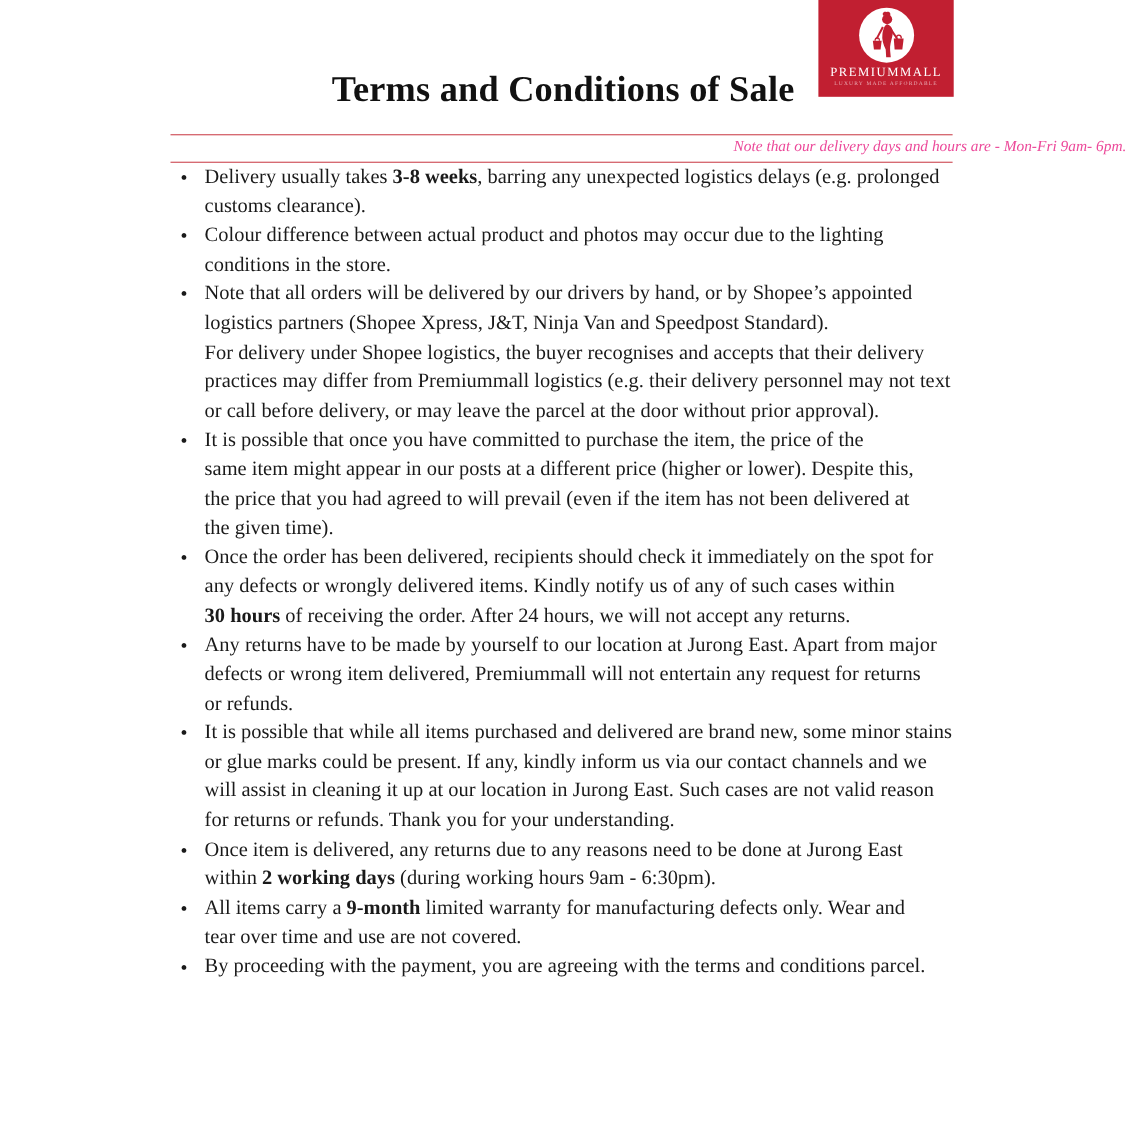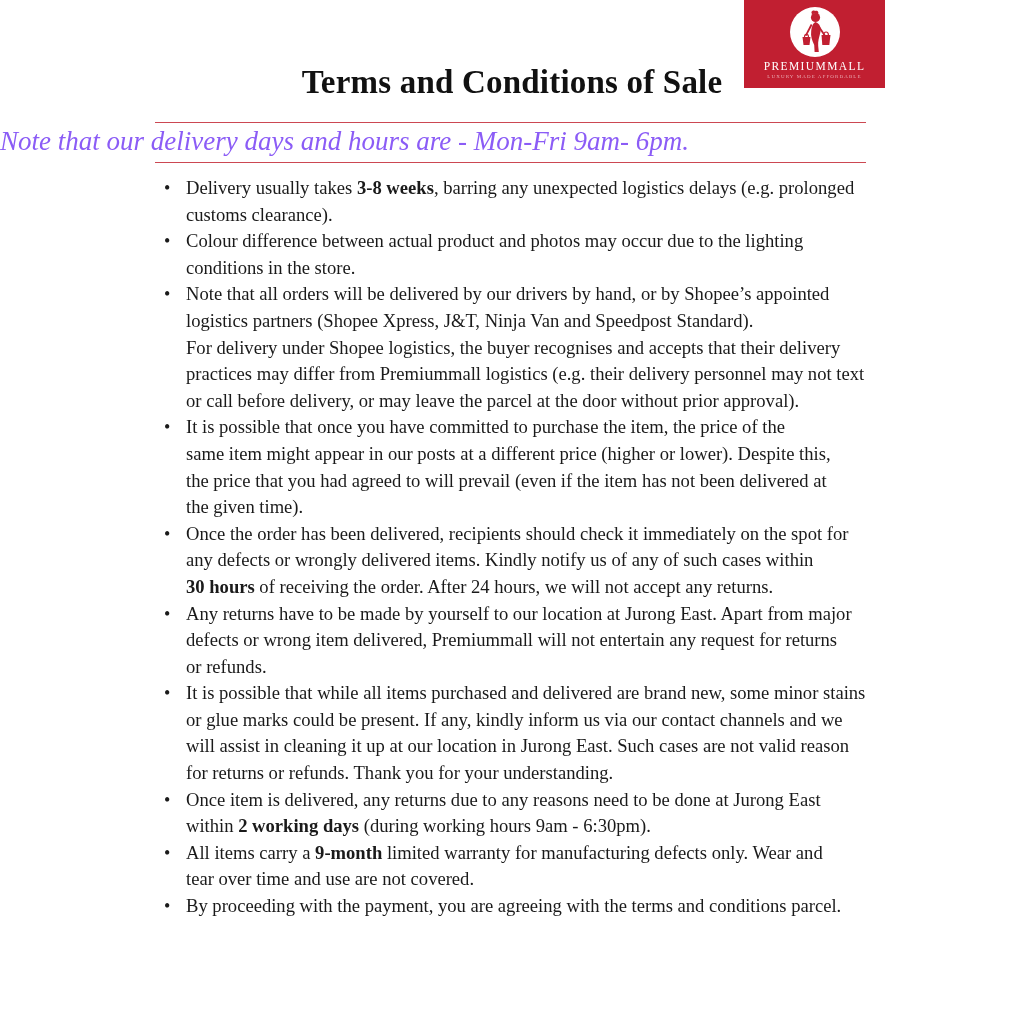--- a/index.html
+++ b/index.html
@@ -13,21 +13,21 @@
     font-size: 33px;
     font-weight: bold;
     letter-spacing: 0.2px;
     color: #111111;
   }
 
   .logo {
     position: absolute;
     top: 0;
     left: 744px;
-    width: 141px;
+    width: 123px;
     height: 88px;
     background: #c11f31;
     display: flex;
     flex-direction: column;
     align-items: center;
     padding-top: 6px;
   }
   .logo-mark { width: 52px; height: 52px; }
   .brand-name {
     color: #ffffff;
@@ -46,30 +46,29 @@
   .rule {
     height: 0;
     border-top: 1.7px solid #cc4852;
     margin-left: 155px;
     margin-right: 158px;
   }
   .rule-top { margin-top: 21px; }
   .rule-bottom { margin-top: 1px; }
 
   .notice {
-    text-align: left;
+    text-align: right;
     font-style: italic;
-    color: #8b5cf6;
-    font-size: 27px;
+    color: #ec4899;
+    font-size: 14px;
     padding: 3px 0 4px 0;
   }
 
   .terms-list {
     list-style: none;
-    margin-top: 12px;
     padding-left: 163px;
     padding-right: 102px;
     font-size: 18.6px;
     line-height: 26.6px;
   }
   .terms-list li {
     position: relative;
     padding-left: 23px;
   }
   .terms-list li::before {

